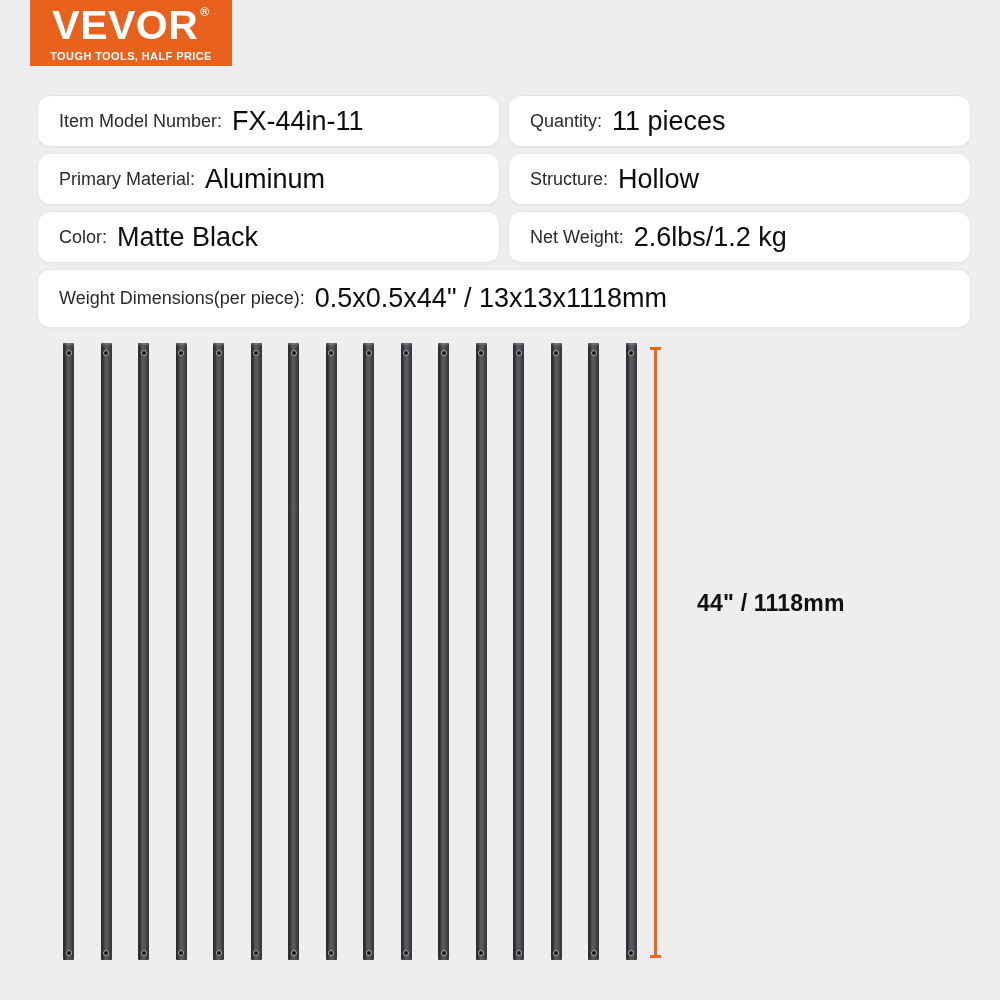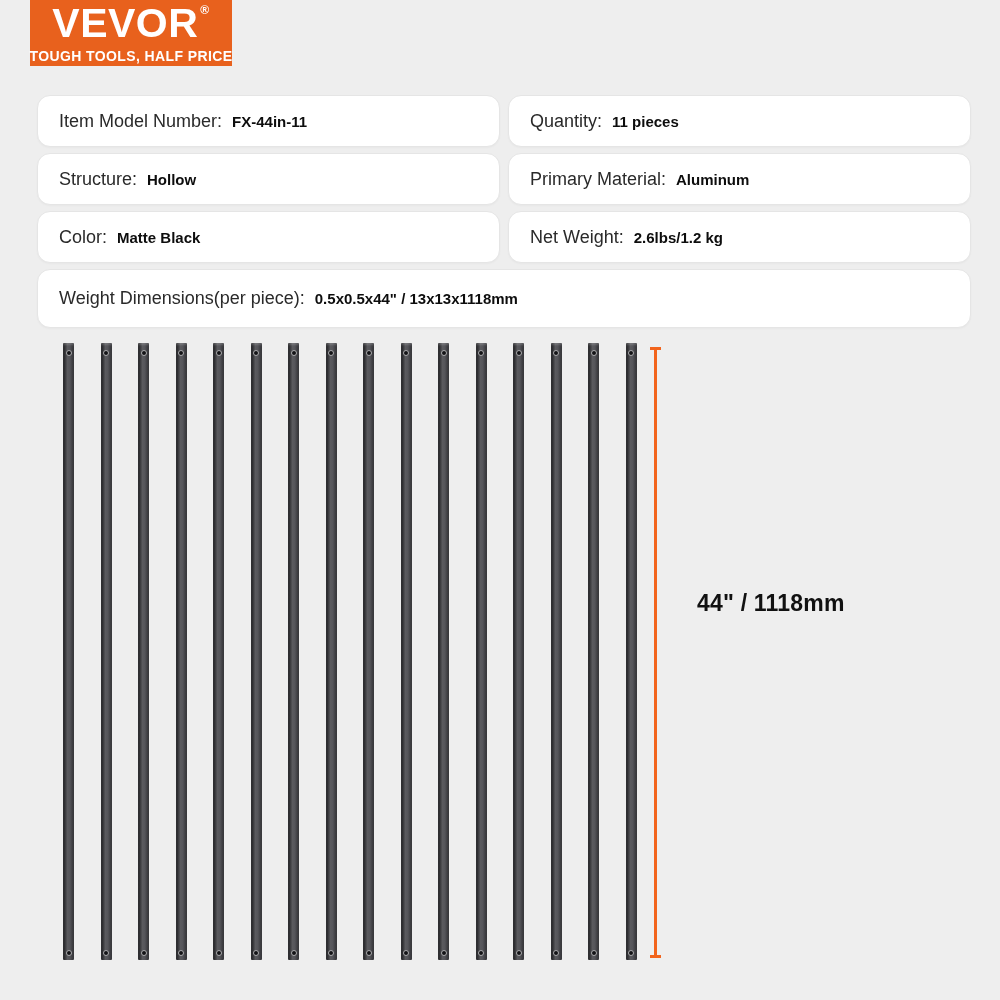--- a/index.html
+++ b/index.html
@@ -22,21 +22,21 @@
     align-items: center; justify-content: center;
   }
   .brand-line {
     display: flex; align-items: flex-start;
     color: #ffffff; font-weight: 900; font-size: 41px; line-height: 1;
     letter-spacing: 0.5px;
   }
   .brand-reg { font-size: 12px; line-height: 1; margin-top: 1px; margin-left: 2px; font-weight: 700; color:#fff; }
   .tagline {
     margin-top: 4px;
-    color: #ffffff; font-size: 14px; font-weight: bold; letter-spacing: 0.4px;
+    color: #ffffff; font-size: 11px; font-weight: bold; letter-spacing: 0.4px;
     white-space: nowrap;
   }
 
   
   .specs {
     position: absolute;
     left: 37px; top: 95px;
     width: 934px;
     display: grid;
     grid-template-columns: 463px 463px;
@@ -47,21 +47,21 @@
     background: var(--card-bg, #ffffff);
     border: 1px solid var(--card-border, #e5e5e5);
     border-radius: 13px;
     box-sizing: border-box;
     display: flex; align-items: center;
     padding-left: 21px;
     box-shadow: 0 1px 2px rgba(0,0,0,0.03);
     white-space: nowrap;
   }
   .card .lbl { font-size: 18px; color: var(--label-text, #2a2a2a); }
-  .card .val { font-size: 15px; font-weight: bold; color: var(--value-text, #0d0d0d); margin-left: 10px; }
+  .card .val { font-size: 27px; font-weight: normal; color: var(--value-text, #0d0d0d); margin-left: 10px; }
   .card.full { grid-column: 1 / -1; }
 
   
   .diagram { position: absolute; left: 0; top: 0; width: 1000px; height: 1000px; }
   .baluster {
     position: absolute;
     top: 343px;
     width: 11px; height: 617px;
     border-radius: 1px;
     background: linear-gradient(90deg,
@@ -121,26 +121,26 @@
   <div class="specs">
     <div class="card">
       <span class="lbl">Item Model Number:</span>
       <span class="val">FX-44in-11</span>
     </div>
     <div class="card">
       <span class="lbl">Quantity:</span>
       <span class="val">11 pieces</span>
     </div>
     <div class="card">
+      <span class="lbl">Primary Material:</span>
+      <span class="val">Aluminum</span>
+    </div>
+    <div class="card">
       <span class="lbl">Structure:</span>
       <span class="val">Hollow</span>
-    </div>
-    <div class="card">
-      <span class="lbl">Primary Material:</span>
-      <span class="val">Aluminum</span>
     </div>
     <div class="card">
       <span class="lbl">Color:</span>
       <span class="val">Matte Black</span>
     </div>
     <div class="card">
       <span class="lbl">Net Weight:</span>
       <span class="val">2.6lbs/1.2 kg</span>
     </div>
     <div class="card full">

